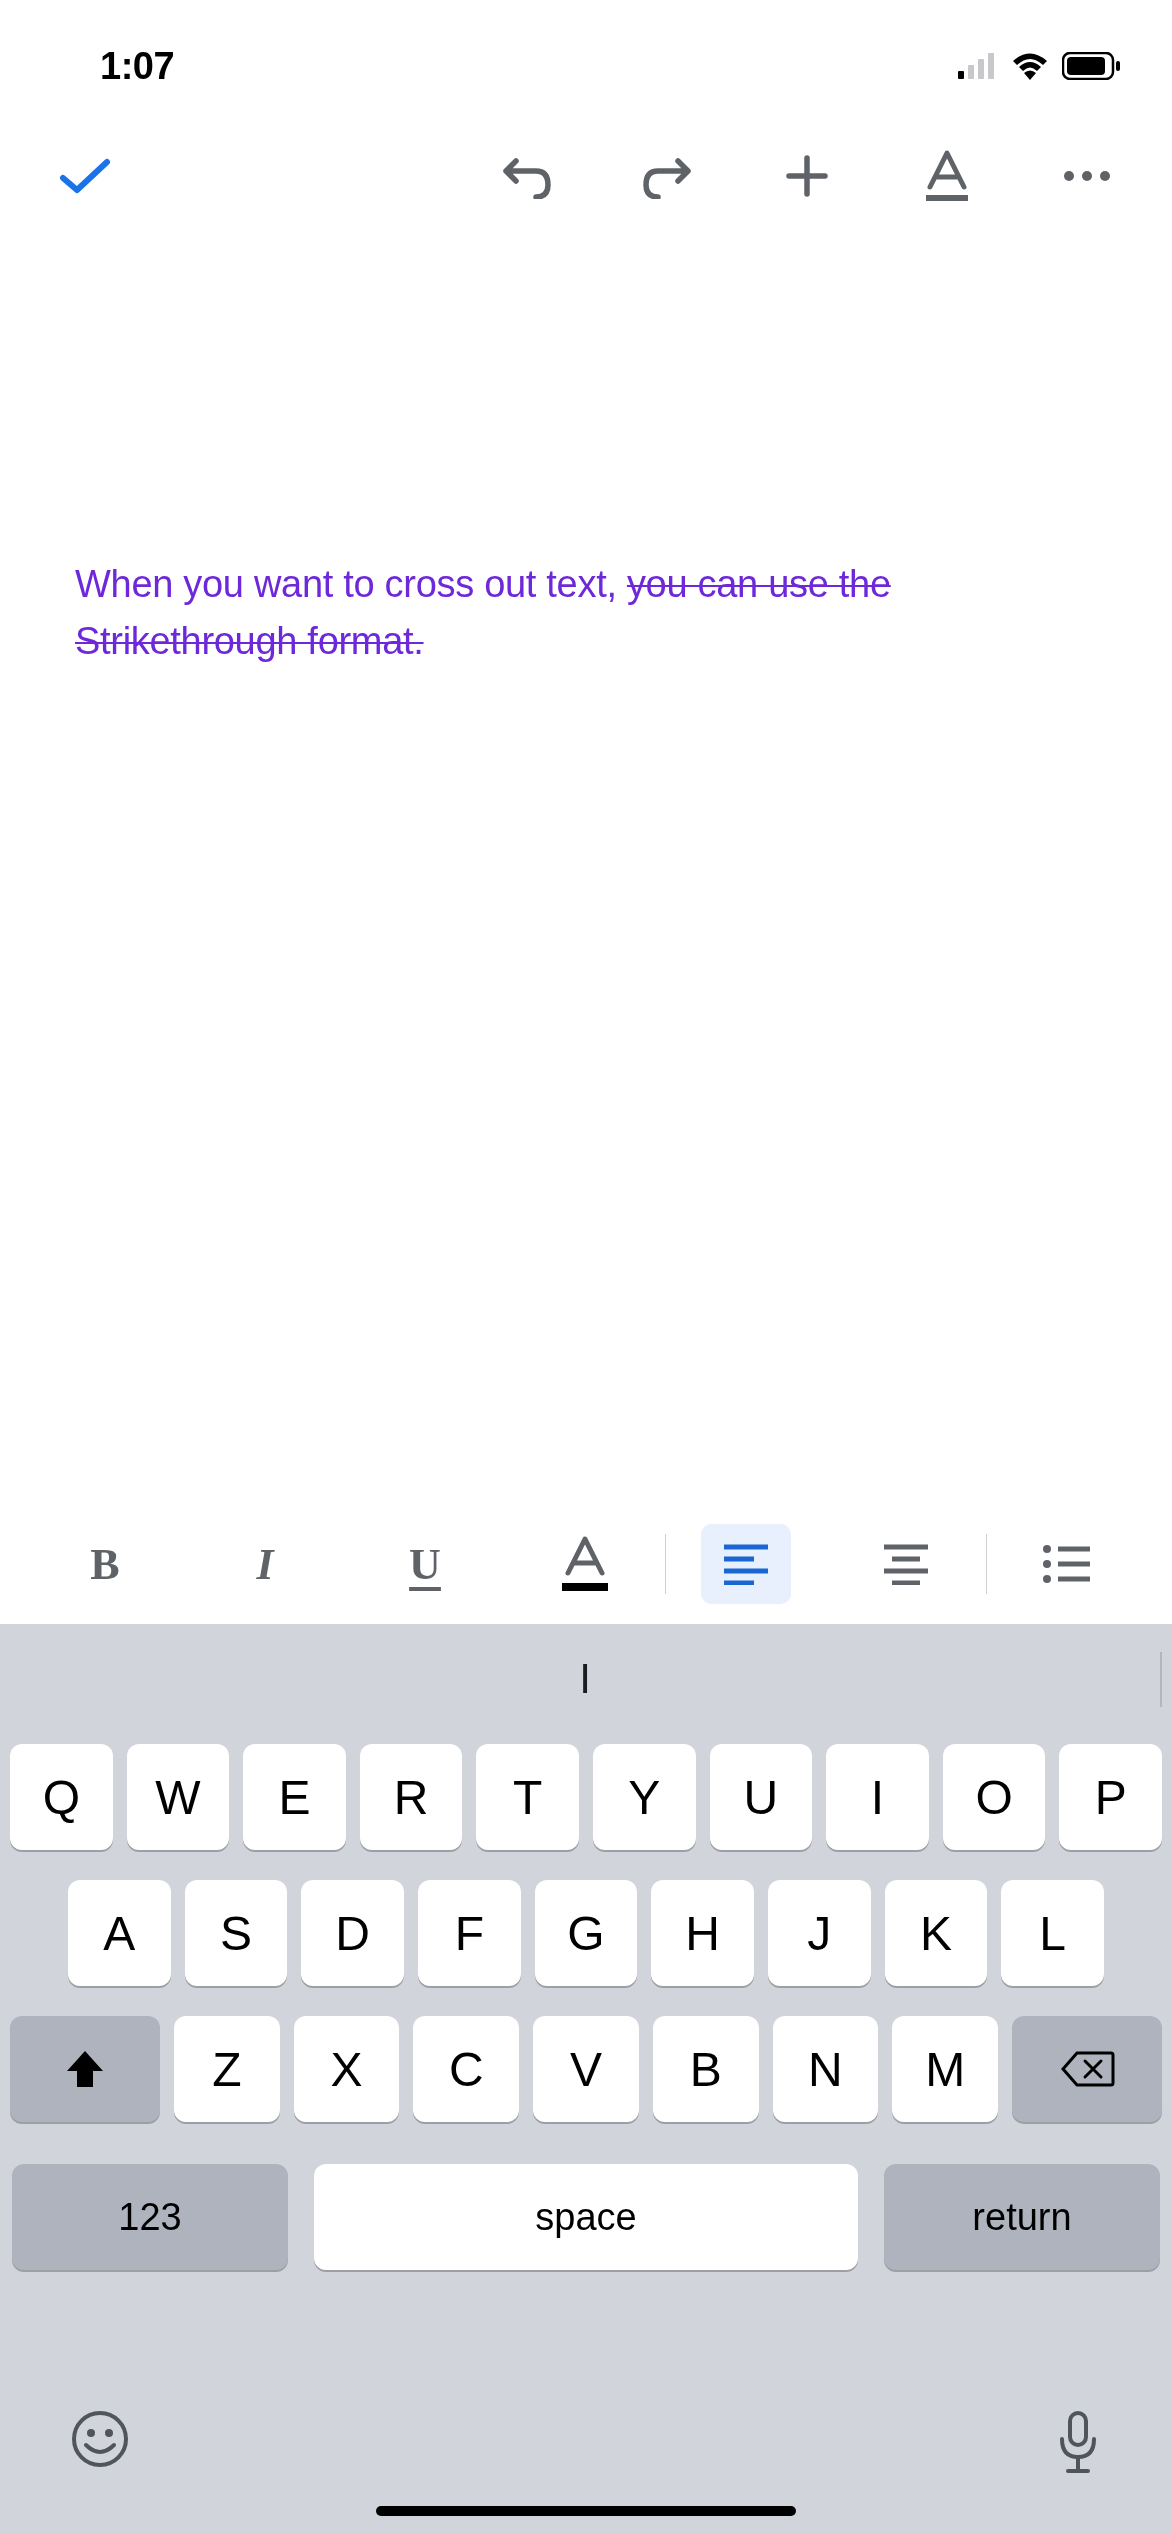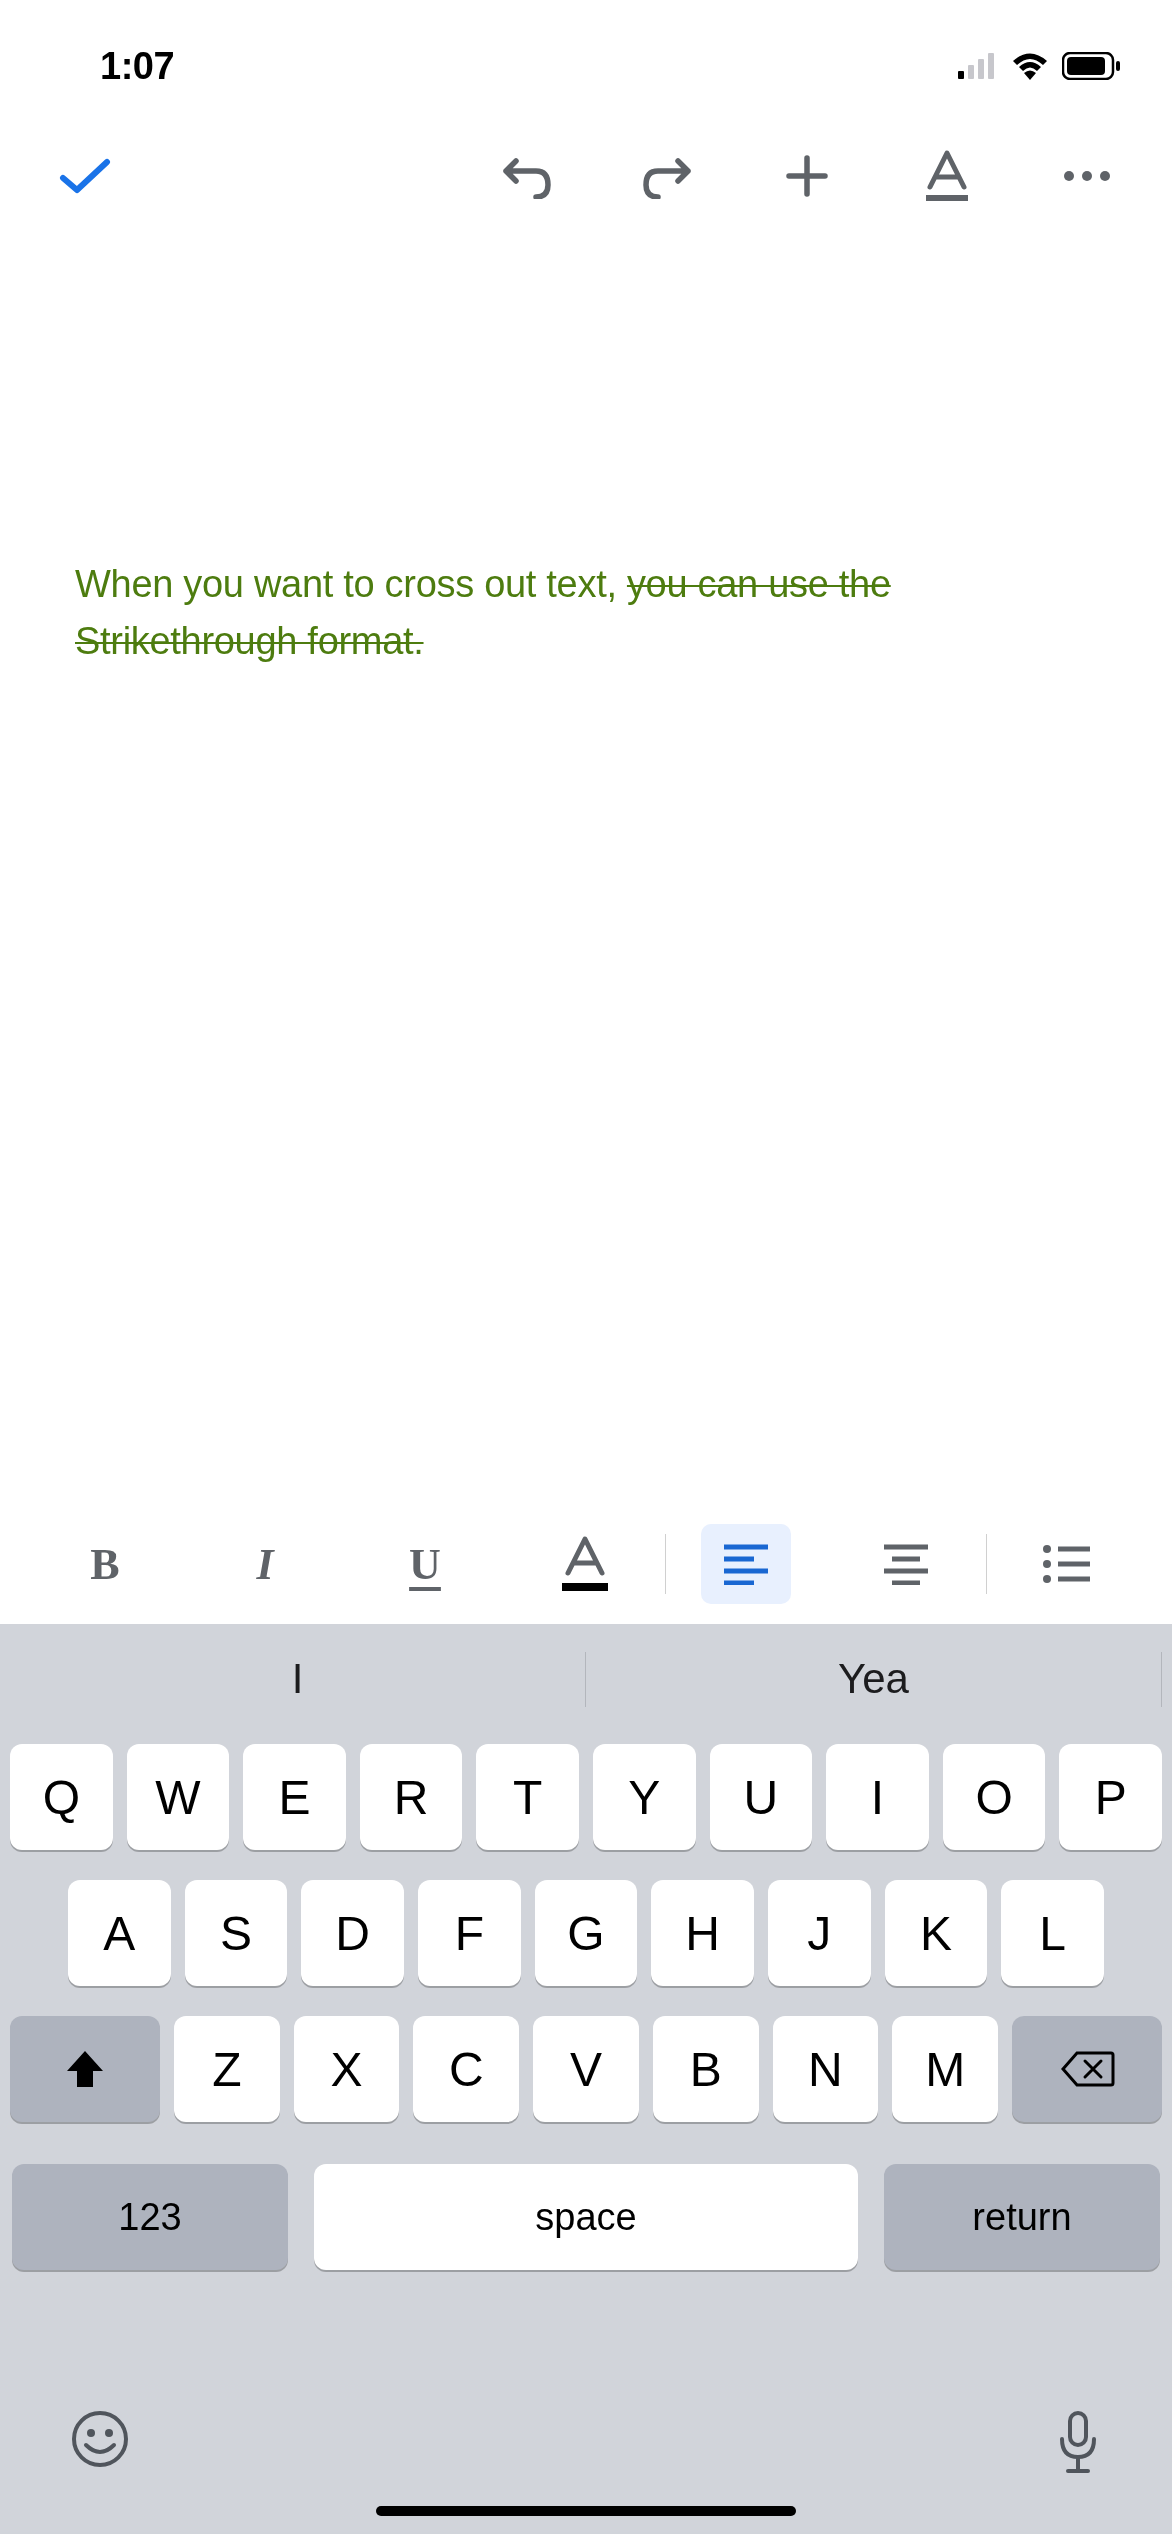--- a/index.html
+++ b/index.html
@@ -13,21 +13,21 @@
 
   
   .toolbar { height: 120px; display: flex; align-items: center; padding: 0 30px; }
   .toolbar-left { width: 110px; display: flex; justify-content: center; }
   .toolbar-spacer { flex: 1; }
   .toolbar-right { display: flex; align-items: center; gap: 70px; padding-right: 20px; }
   .tb-btn { width: 70px; height: 70px; display: flex; align-items: center; justify-content: center; }
 
   
   .doc-area { flex: 1; padding: 320px 75px 0 75px; }
-  .doc-text { font-size: 38px; line-height: 1.5; color: #4d7c0f; letter-spacing: -0.3px; }
+  .doc-text { font-size: 38px; line-height: 1.5; color: #6d28d9; letter-spacing: -0.3px; }
   .struck { text-decoration: line-through; text-decoration-thickness: 2px; }
 
   
   .format-bar { height: 120px; display: flex; align-items: center; justify-content: center; gap: 0; background: #fff; }
   .fb-cell { width: 160px; height: 100px; display: flex; align-items: center; justify-content: center; position: relative; }
   .fb-sep { width: 1px; height: 60px; background: #d0d0d0; }
   .fb-active { background: #e8f0fe; border-radius: 10px; width: 90px; height: 80px; display: flex; align-items: center; justify-content: center; }
   .fb-label { font-family: Georgia, "Times New Roman", serif; font-size: 44px; font-weight: 700; color: #5f6368; }
   .fb-label-i { font-style: italic; }
   .fb-label-u { text-decoration: underline; text-decoration-thickness: 4px; text-underline-offset: 8px; }
@@ -201,21 +201,20 @@
           <line x1="16" y1="35" x2="48" y2="35" stroke="#5f6368" stroke-width="5"></line>
         </svg>
       </span>
     </div>
   </div>
 
   <div class="keyboard">
     <div class="suggest-row">
       <div class="suggest-item">I</div>
       <div class="suggest-sep"></div>
-      <div class="suggest-item">Yea</div>
       <div class="suggest-sep"></div>
     </div>
 
     <div class="key-rows">
       <div class="key-row">
         <div class="key">Q</div>
         <div class="key">W</div>
         <div class="key">E</div>
         <div class="key">R</div>
         <div class="key">T</div>

